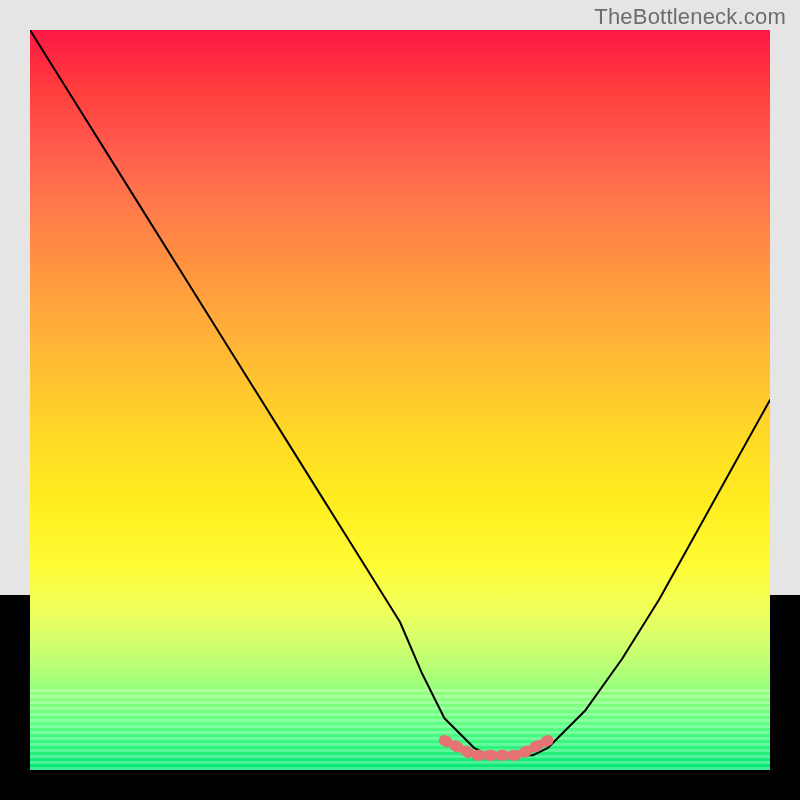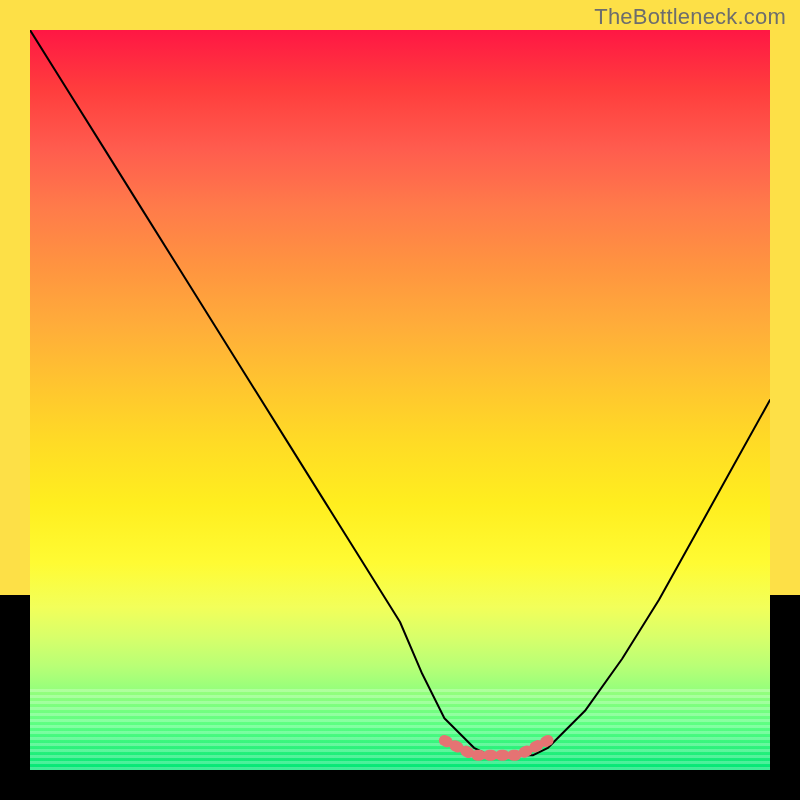--- a/index.html
+++ b/index.html
@@ -1,17 +1,17 @@
 <!DOCTYPE html>
 <html><head>
 <meta charset="utf-8">
 <style>
   * { margin: 0; padding: 0; box-sizing: border-box; }
   html, body { width: 800px; height: 800px; overflow: hidden; background: #000; }
-  .frame { position: relative; width: 800px; height: 595px; background: #fde047; }
+  .frame { position: relative; width: 800px; height: 595px; background: #e5e5e5; }
   .plot {
     position: absolute;
     left: 30px; top: 30px;
     width: 740px; height: 740px;
     background: linear-gradient(to bottom,
       #ff1744 0%,
       #ff3d3d 8%,
       #ff5c4e 16%,
       #ff7b4a 24%,
       #ff9440 32%,

